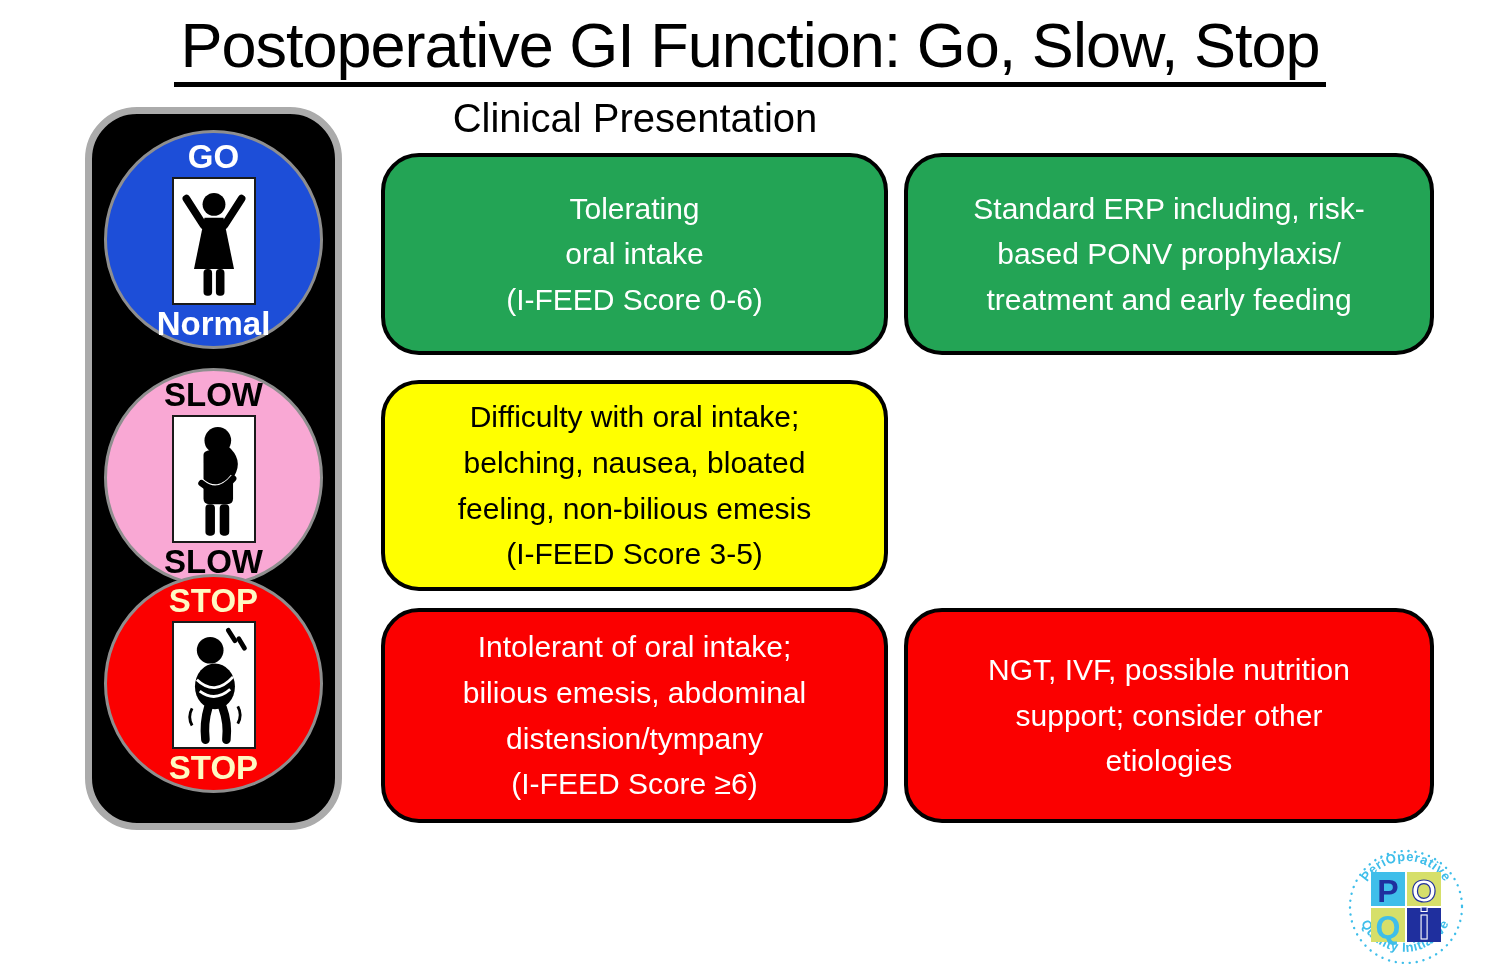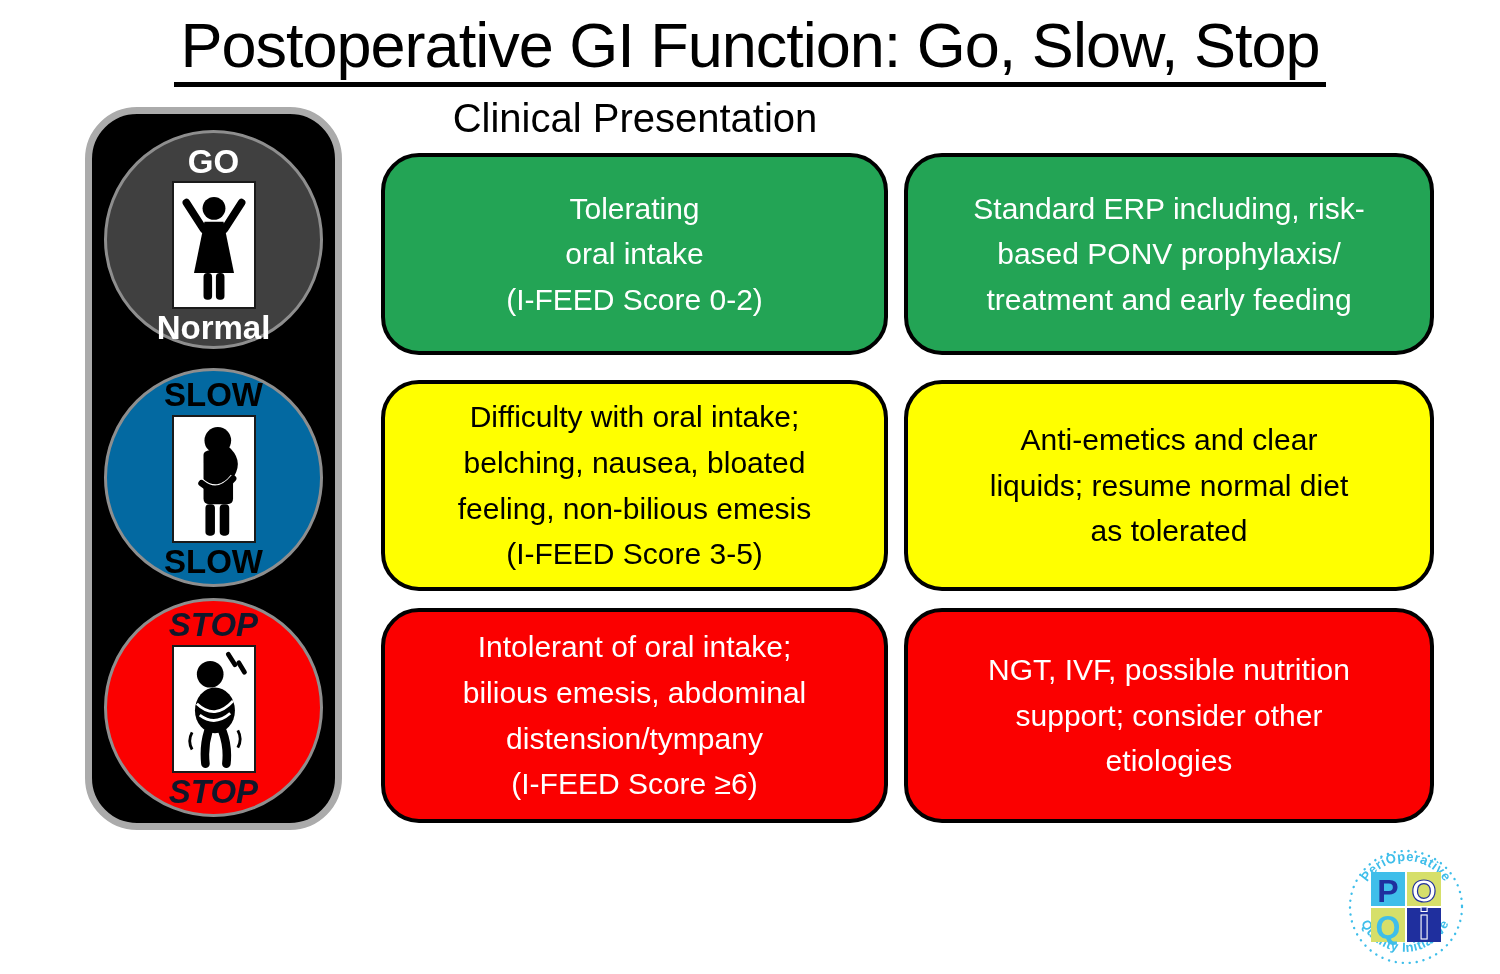--- a/index.html
+++ b/index.html
@@ -17,23 +17,23 @@
   .col-header { position:absolute; top:96px; text-align:center; font-size:40px; color:#000; }
   .col-header span { display:inline-block; border-bottom:3px solid #000; padding-bottom:17px; }
   .col-header.clinical { left:382px; width:506px; }
   .col-header.mgmt { left:904px; width:530px; }
 
   
   .light-box { position:absolute; left:85px; top:107px; width:257px; height:723px;
                background:#000; border:7px solid #ababab; border-radius:52px; }
   .lamp { position:absolute; left:12px; width:219px; height:219px; border-radius:50%;
           border:3px solid #8e8e8e; display:flex; flex-direction:column; align-items:center; }
-  .lamp-go   { top:16px;  background:#404040; color:#fff;justify-content:flex-end; }
-  .lamp-slow { top:254px; background:#0369a1; color:#000; }
-  .lamp-stop { top:484px; background:#FB0000; color:#0f172a;font-style:italic; }
+  .lamp-go   { top:16px;  background:#1d4ed8; color:#fff; }
+  .lamp-slow { top:254px; background:#f9a8d4; color:#000; }
+  .lamp-stop { top:460px; background:#FB0000; color:#fef9c3; }
   .lamp-label { font-weight:bold; font-size:33px; line-height:1.08; margin-top:6px; }
   .lamp-label.bottom { margin-top:0; }
   .icon-frame { width:84px; height:128px; background:#fff; border:2px solid #1a1a1a;
                 margin:2px 0 1px 0; display:flex; align-items:center; justify-content:center; }
   .icon-frame svg { display:block; }
 
   
   .box { position:absolute; border:4px solid #000; border-radius:38px;
          display:flex; align-items:center; justify-content:center;
          text-align:center; font-size:30px; line-height:1.52; white-space:pre-line; padding:4px 8px; }
@@ -111,32 +111,29 @@
           <path d="M67 86 q5 9 0 18" stroke="#000" stroke-width="3" fill="none"></path>
         </svg>
       </div>
       <div class="lamp-label bottom">STOP</div>
     </div>
 
   </div>
 
   <div class="box green c1 r1">Tolerating
 oral intake
-(I-FEED Score 0-2)</div>
+(I-FEED Score 0-6)</div>
   <div class="box green c2 r1">Standard ERP including, risk-
 based PONV prophylaxis/
 treatment and early feeding</div>
 
   <div class="box yellow c1 r2">Difficulty with oral intake;
 belching, nausea, bloated
 feeling, non-bilious emesis
 (I-FEED Score 3-5)</div>
-  <div class="box yellow c2 r2">Anti-emetics and clear
-liquids; resume normal diet
-as tolerated</div>
 
   <div class="box red c1 r3">Intolerant of oral intake;
 bilious emesis, abdominal
 distension/tympany
 (I-FEED Score ≥6)</div>
   <div class="box red c2 r3">NGT, IVF, possible nutrition
 support; consider other
 etiologies</div>
 
   <svg class="logo" viewBox="0 0 148 131">

